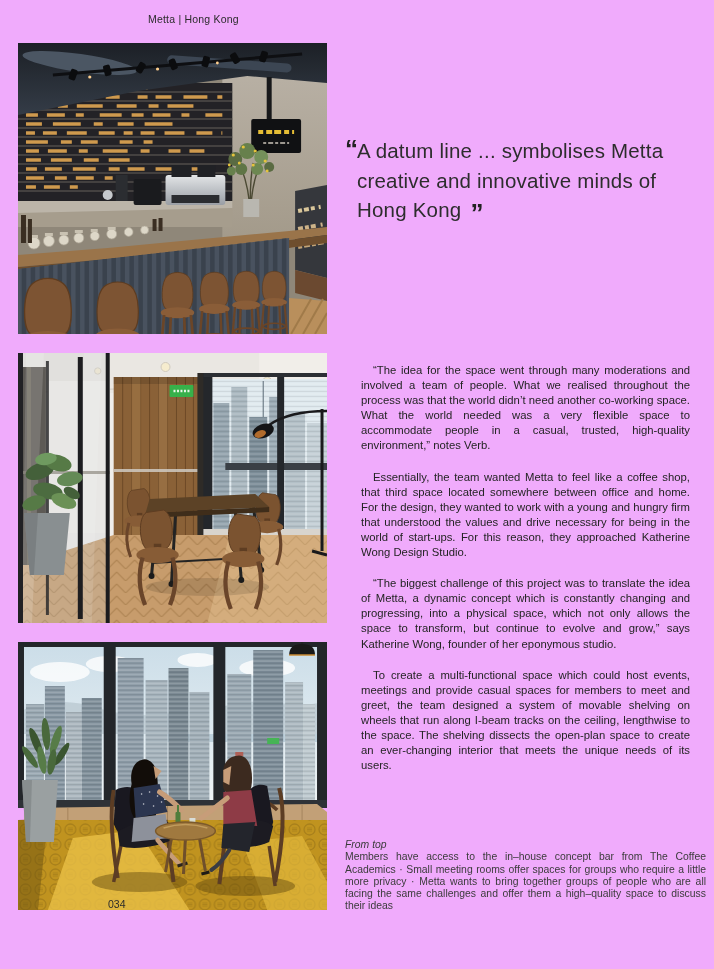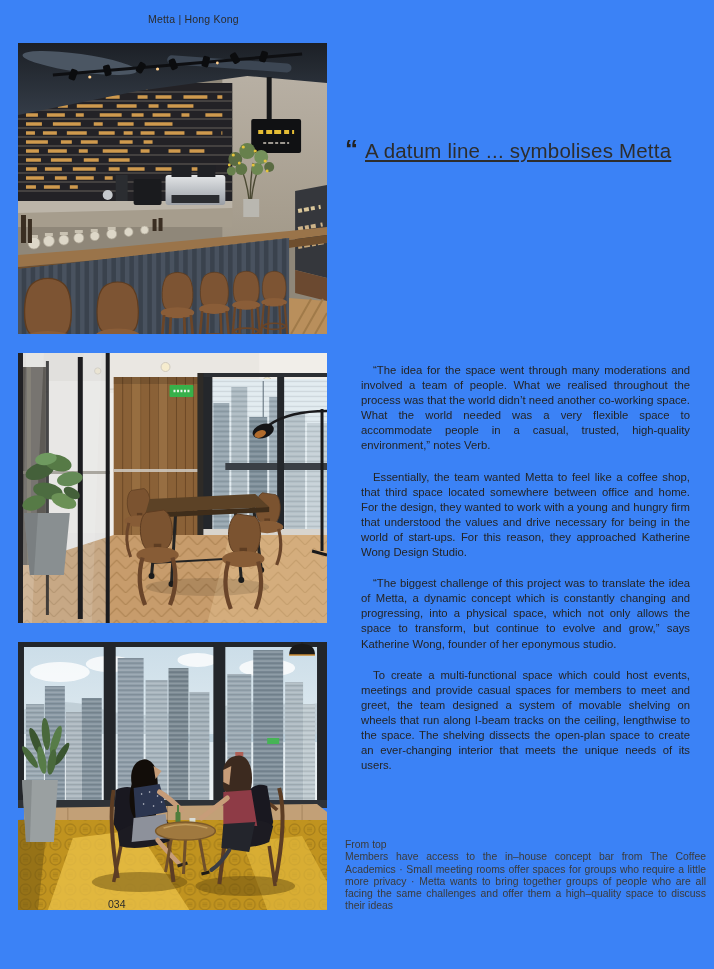--- a/index.html
+++ b/index.html
@@ -1,34 +1,34 @@
 <!DOCTYPE html>
 <html><head>
 <meta charset="utf-8">
 <style>
   html,body{margin:0;padding:0;background:#ffffff;}
-  .page{position:relative;width:714px;height:969px;background:#3b82f6;overflow:hidden;
+  .page{position:relative;width:714px;height:969px;background:#f0abfc;overflow:hidden;
         font-family:"Liberation Sans",sans-serif;color:#262626;}
   .header-label{position:absolute;left:148px;top:13px;font-size:10.5px;letter-spacing:.2px;color:#2b2b2b;}
   .photo{position:absolute;left:18px;width:309px;overflow:hidden;}
   .photo svg{display:block;width:100%;height:100%;}
   #photo1{top:43px;height:291px;}
   #photo2{top:353px;height:270px;}
   #photo3{top:642px;height:268px;}
   .pullquote{position:absolute;left:345px;top:136px;width:356px;}
   .q-open{position:absolute;left:0;top:-2px;font-weight:bold;font-size:26px;letter-spacing:-3px;color:#222;}
-  .q-lines{margin-left:20px;font-size:20.5px;line-height:29.5px;color:#2d2d2d;letter-spacing:.2px;text-decoration:underline;}
+  .q-lines{margin-left:12px;font-size:20.5px;line-height:29.5px;color:#2d2d2d;letter-spacing:.2px;}
   .q-lines .q-line{display:block;white-space:nowrap;}
   .q-lastline{display:block;white-space:nowrap;}
   .q-close{font-weight:bold;font-size:26px;letter-spacing:-3px;color:#222;margin-left:9px;vertical-align:-5px;line-height:0;}
   .body-copy{position:absolute;left:345px;top:347px;width:361px;font-size:11.3px;line-height:15.1px;
              text-align:justify;color:#242424;}
   .body-copy p{margin:16px;text-indent:12px;}
   .caption{position:absolute;left:345px;top:839px;width:361px;font-size:10.4px;line-height:12.3px;color:#3b3b3b;}
-  .caption .lead{display:block;}
+  .caption .lead{font-style:italic;display:block;}
   .caption .cap-text{display:block;text-align:justify;}
   .page-number{position:absolute;left:108px;top:898px;font-size:10.5px;color:#2b2b2b;}
 </style>
 </head>
 <body>
 
 <div class="page">
 
   <div class="header-label">Metta | Hong Kong</div>
 
@@ -227,20 +227,22 @@
       <use href="#stool" transform="translate(197,268) scale(1.02)"></use>
       <use href="#stool" transform="translate(229,264) scale(0.94)"></use>
       <use href="#stool" transform="translate(257,261) scale(0.86)"></use>
     </svg>
   </div>
 
   <div class="pullquote">
     <span class="q-open">“</span>
     <div class="q-lines">
       <span class="q-line">A datum line ... symbolises Metta</span>
+      <span class="q-line">creative and innovative minds of</span>
+      <span class="q-lastline"><span>Hong Kong</span><span class="q-close">”</span></span>
     </div>
   </div>
 
   <div class="photo" id="photo2">
     <svg viewBox="0 0 310 270" preserveAspectRatio="none">
       <defs>
         <pattern id="p2f" width="18" height="12" patternUnits="userSpaceOnUse">
           <rect width="18" height="12" fill="#c79c6c"></rect>
           <path d="M0,12 L9,3 M9,3 L18,12" stroke="#b08655" stroke-width="1.2" fill="none"></path>
         </pattern>

